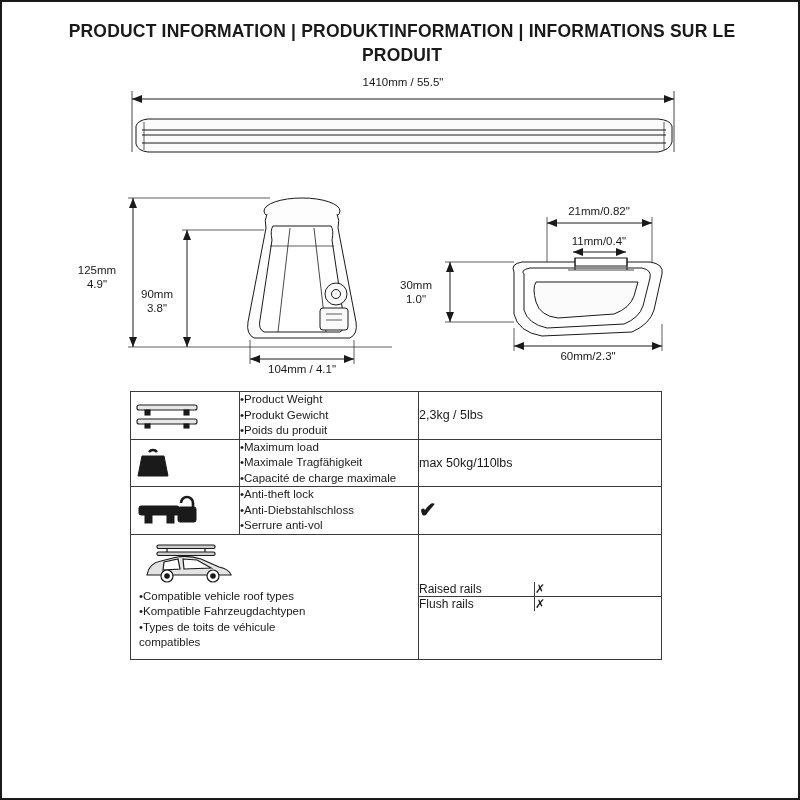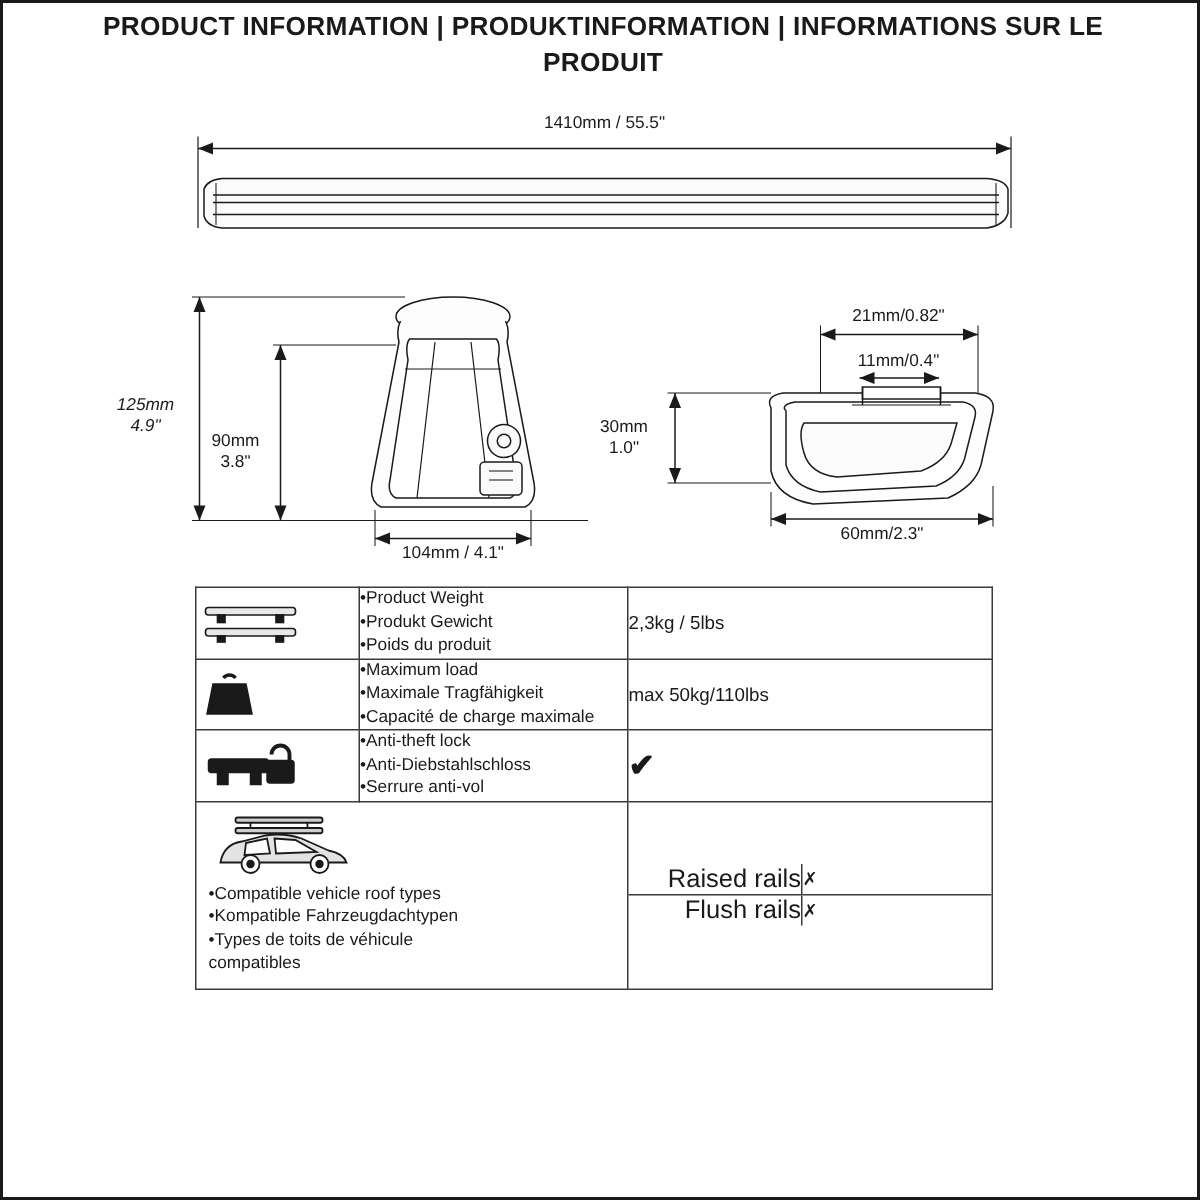--- a/index.html
+++ b/index.html
@@ -17,21 +17,21 @@
   }
   .page {
     position: absolute;
     left: 0; top: 0;
     width: 800px; height: 800px;
     border: 2px solid #1a1a1a;
     box-sizing: border-box;
   }
   .title {
     position: absolute;
-    left: 60px; top: 4px;
+    left: 60px; top: 18px;
     width: 680px;
     text-align: center;
     font-size: 17.5px;
     font-weight: bold;
     letter-spacing: 0.2px;
     line-height: 1.35;
   }
   .dim-label {
     position: absolute;
     font-size: 11.5px;
@@ -68,22 +68,21 @@
     line-height: 1.35;
   }
   .cell-labels div { white-space: nowrap; }
   .cell-value {
     padding: 5px 10px;
     font-size: 12.5px;
   }
   .roof-sub-name {
     padding: 7px 10px;
     width: 115px;
-    font-size: 17px;
-    text-align: right;
+    font-size: 12px;
   }
   .roof-sub-mark {
     padding: 7px 10px;
     font-size: 13px;
   }
   .mark-check { font-size: 16px; font-weight: bold; }
   .mark-cross { font-size: 12px; }
   .big-check { font-size: 21px; font-weight: bold; }
   .nested { width: 100%; border-collapse: collapse; }
   .nested td { border: none; }
@@ -182,21 +181,21 @@
 
       <line x1="512" y1="344" x2="660" y2="344"></line>
       <polygon points="512,344 522,340 522,348" fill="#1a1a1a" stroke="none"></polygon>
       <polygon points="660,344 650,340 650,348" fill="#1a1a1a" stroke="none"></polygon>
       <line x1="512" y1="326" x2="512" y2="349" stroke-width="0.7"></line>
       <line x1="660" y1="322" x2="660" y2="349" stroke-width="0.7"></line>
     </g>
   </svg>
 
   <div class="dim-label" style="left:341px; top:74px; width:120px;">1410mm / 55.5"</div>
-  <div class="dim-label" style="left:66px; top:262px; width:58px;font-style:italic;">125mm
+  <div class="dim-label" style="left:66px; top:262px; width:58px;">125mm
 4.9"</div>
   <div class="dim-label" style="left:129px; top:262px; width:52px;margin-top:24px;">90mm
 3.8"</div>
   <div class="dim-label" style="left:240px; top:361px; width:120px;">104mm / 4.1"</div>
   <div class="dim-label" style="left:537px; top:203px; width:120px;">21mm/0.82"</div>
   <div class="dim-label" style="left:538px; top:233px; width:118px;">11mm/0.4"</div>
   <div class="dim-label" style="left:385px; top:277px; width:58px;">30mm
 1.0"</div>
   <div class="dim-label" style="left:526px; top:348px; width:120px;">60mm/2.3"</div>
 

